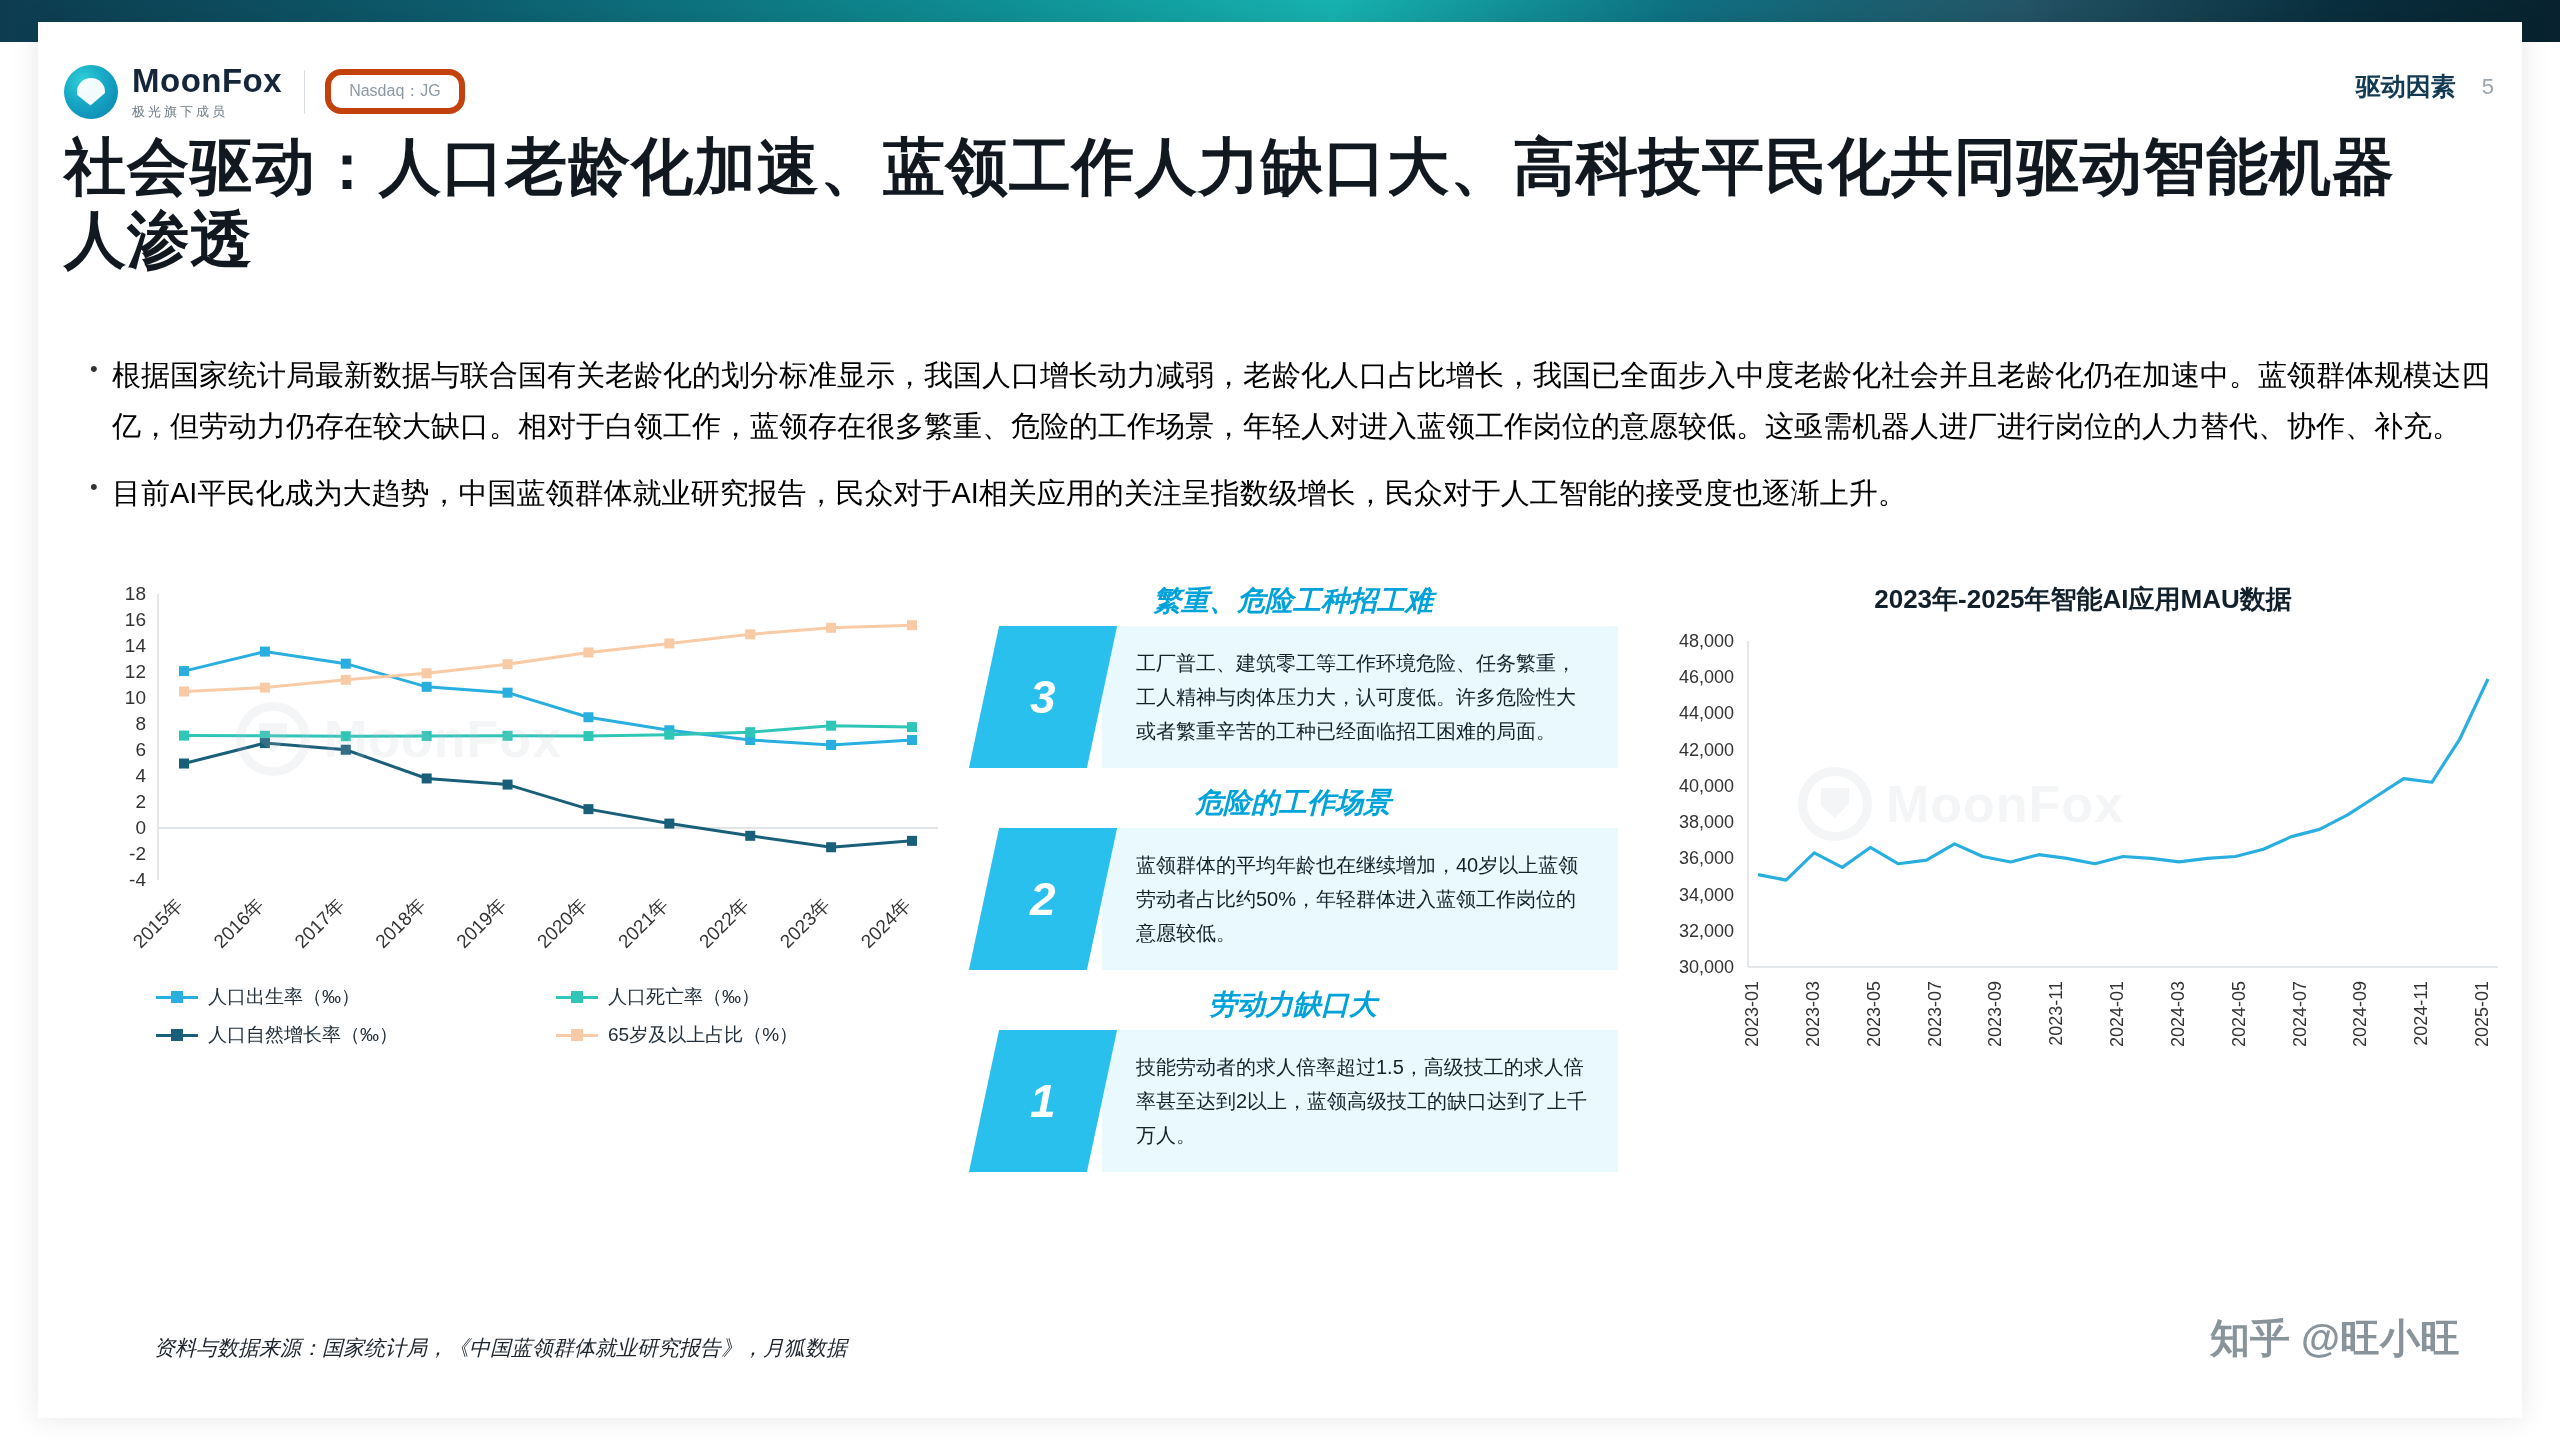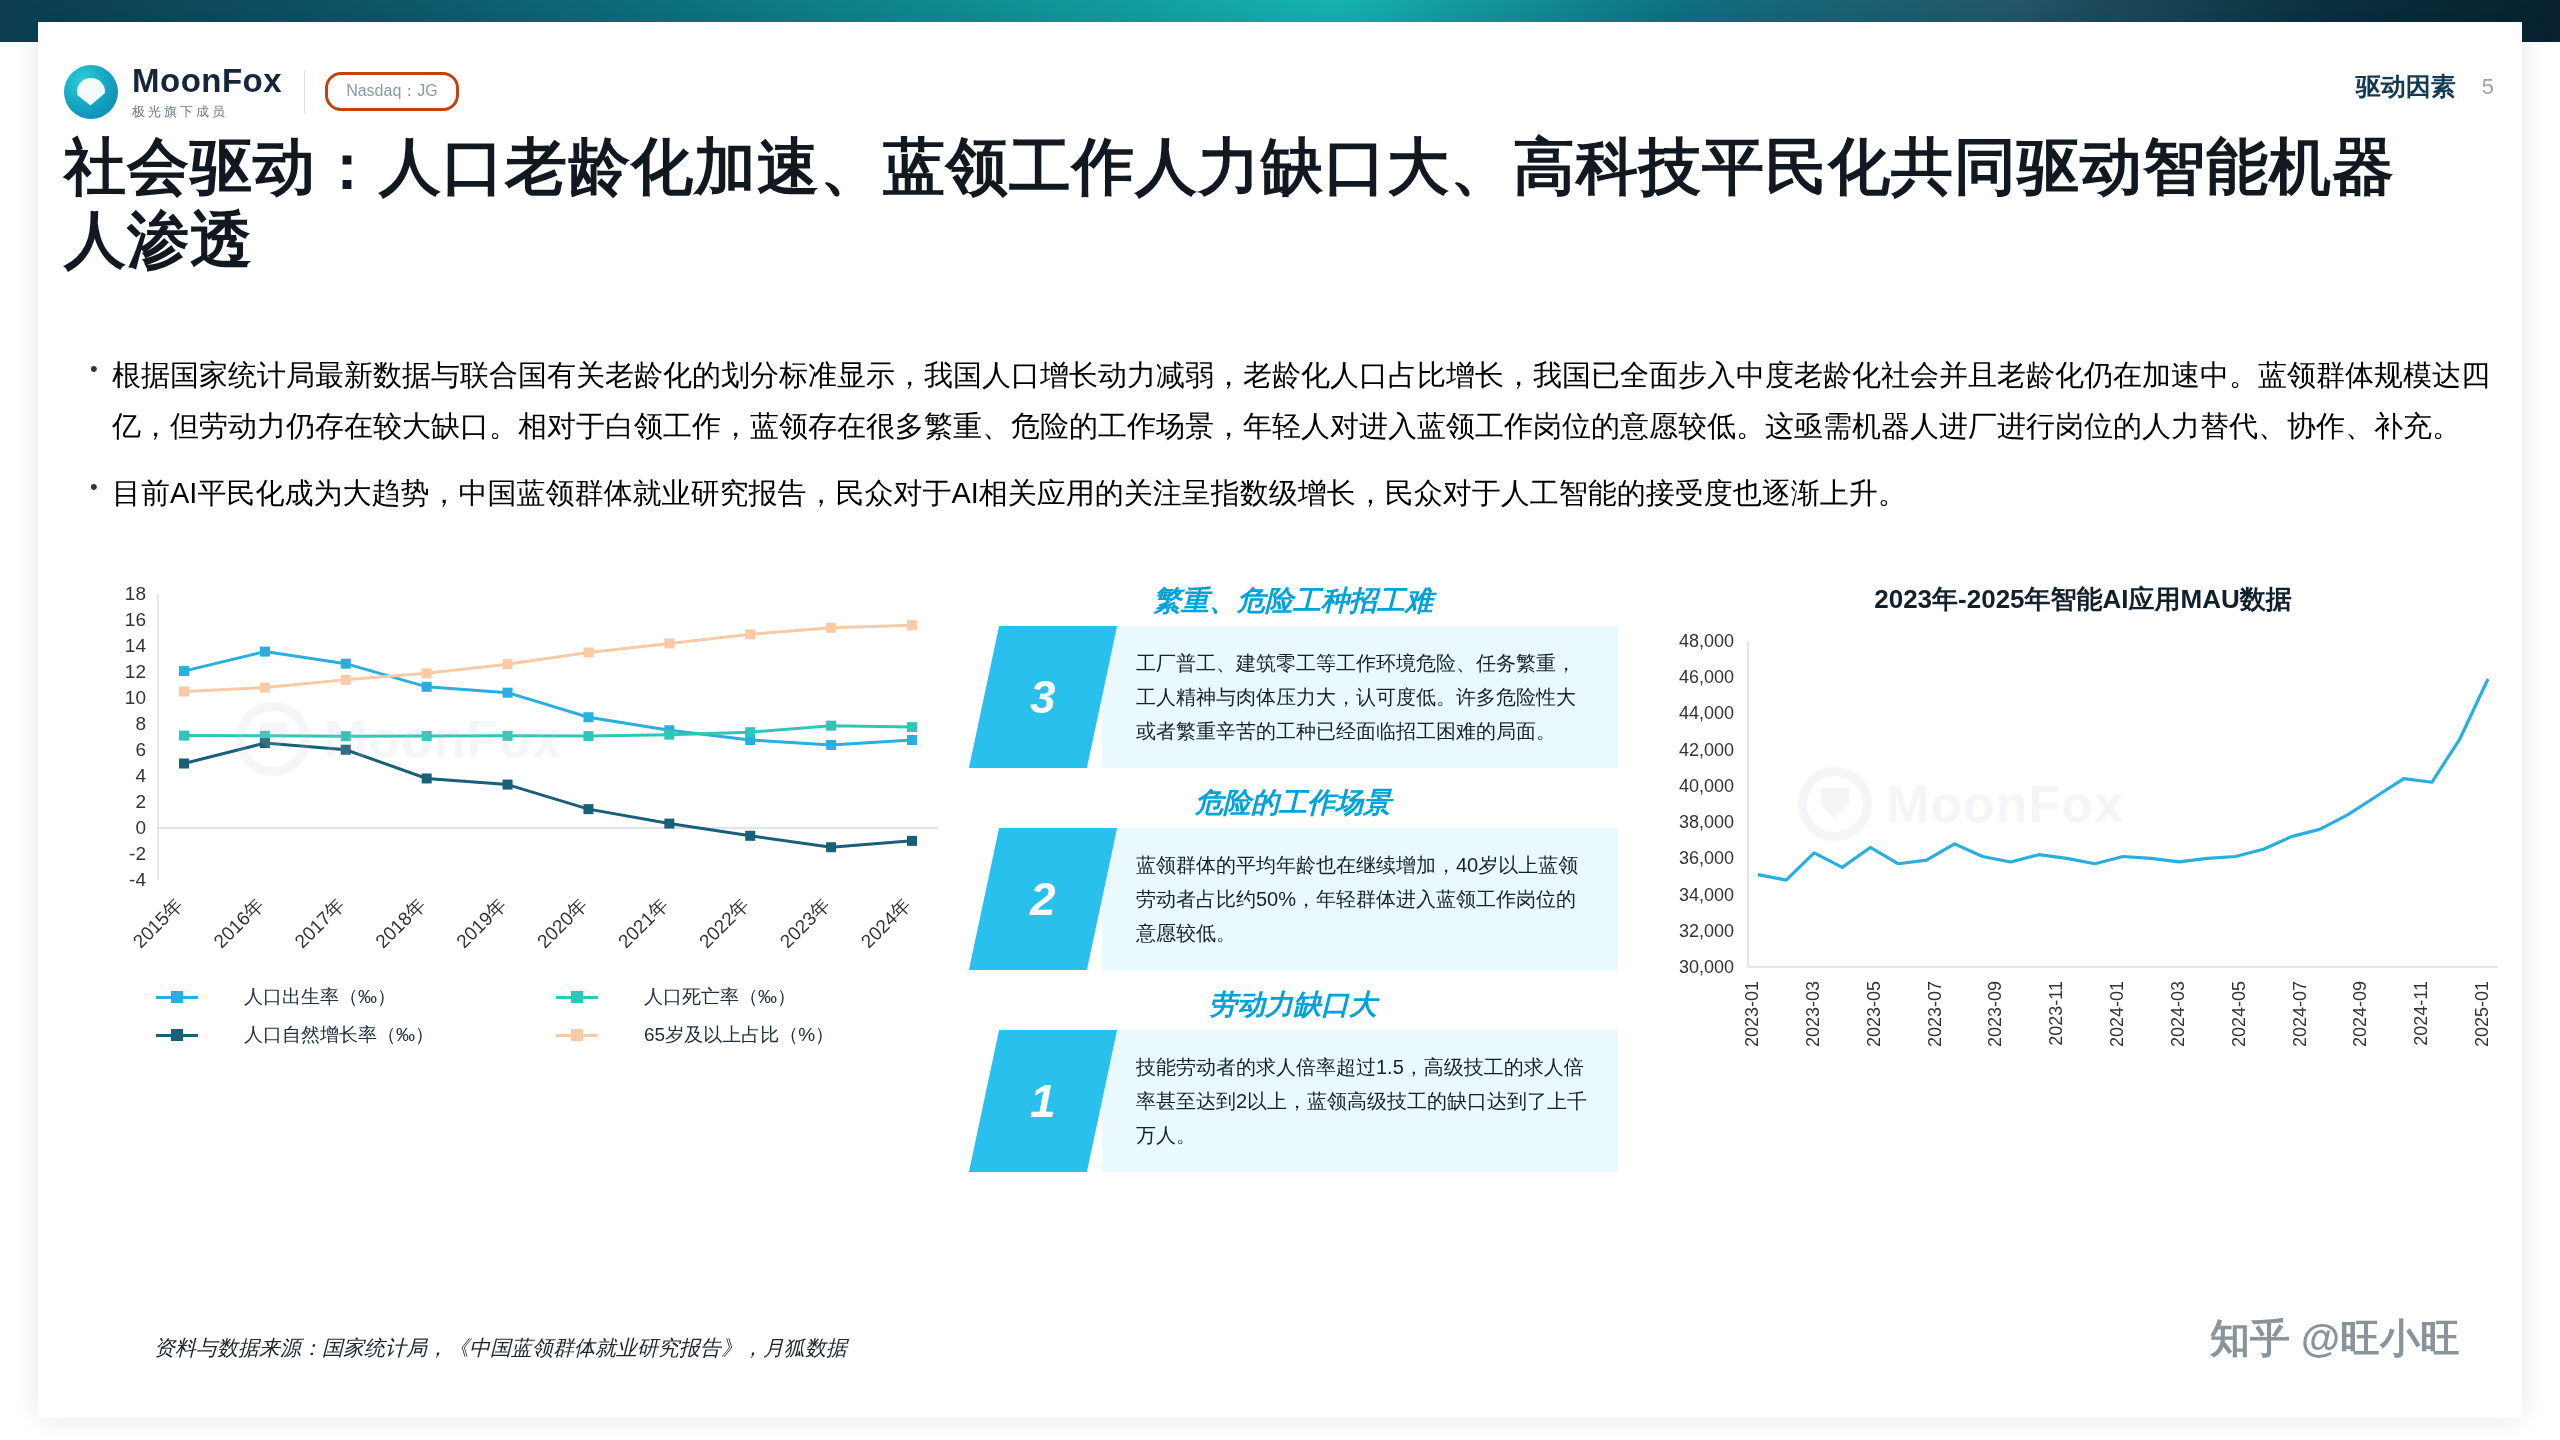--- a/index.html
+++ b/index.html
@@ -41,21 +41,21 @@
     border-radius:50%;
     background: #fff;
     clip-path: polygon(0 0, 100% 0, 100% 55%, 48% 100%, 0 62%);
     opacity:.95;
   }
   .logo-text-wrap { margin-left: 14px; }
   .logo-text { font-size: 33px; font-weight: bold; color: #15263a; letter-spacing: .5px; }
   .logo-sub { font-size: 13px; color: #6d7b88; letter-spacing: 3px; margin-top: 3px; }
   .logo-divider { width:1px; height:44px; background:#d7dde2; margin: 0 20px 0 22px; }
   .nasdaq-pill {
-    border: 3px solid #c2410c; border-radius: 16px; padding: 6px 18px;
+    border: 6px solid #c2410c; border-radius: 16px; padding: 6px 18px;
     font-size: 16px; color: #8c98a3; background:#fff;
   }
   .hdr-right { position:absolute; right: 28px; top: 48px; display:flex; align-items:center; gap: 26px; }
   .hdr-section { font-size: 25px; font-weight: bold; color: #123a52; }
   .hdr-page { font-size: 22px; color: #9aa4ad; }
 
   
   .title {
     position:absolute; left: 26px; top: 108px; width: 2380px;
     font-size: 62px; line-height: 1.18; font-weight: bold; color: #111820;
@@ -86,21 +86,21 @@
     position: relative;
   }
   .wm .wm-circle:after{
     content:""; position:absolute; left: 14px; top: 12px; width: 28px; height: 30px;
     background:#b9c3c9; clip-path: polygon(0 0, 100% 0, 100% 52%, 50% 100%, 0 58%);
   }
   .wm .wm-text { font-size: 52px; font-weight: bold; color:#b9c3c9; letter-spacing: 1px; }
 
   
   .legend { display:flex; flex-wrap: wrap; margin-top: 8px; padding-left: 70px; }
-  .legend-item { display:flex; align-items:center; width: 50%; margin-bottom: 12px; font-size: 19px; color:#23303b;gap:36px; }
+  .legend-item { display:flex; align-items:center; width: 50%; margin-bottom: 12px; font-size: 19px; color:#23303b; }
   .lg-line { width: 42px; height: 3px; margin-right: 10px; position:relative; }
   .lg-line .mk { position:absolute; left: 15px; top: -5px; width: 12px; height: 12px; }
 
   
   .mid-item { margin-bottom: 16px; position: relative; }
   .mid-head { font-size: 28px; font-weight: bold; font-style: italic; color: #00a3d9; text-align:center; margin-bottom: 6px; }
   .mid-row { display:flex; align-items:stretch; }
   .mid-num {
     width: 118px; flex: 0 0 118px; background: #29c0ee;
     transform: skewX(-12deg); margin-left: 16px;

